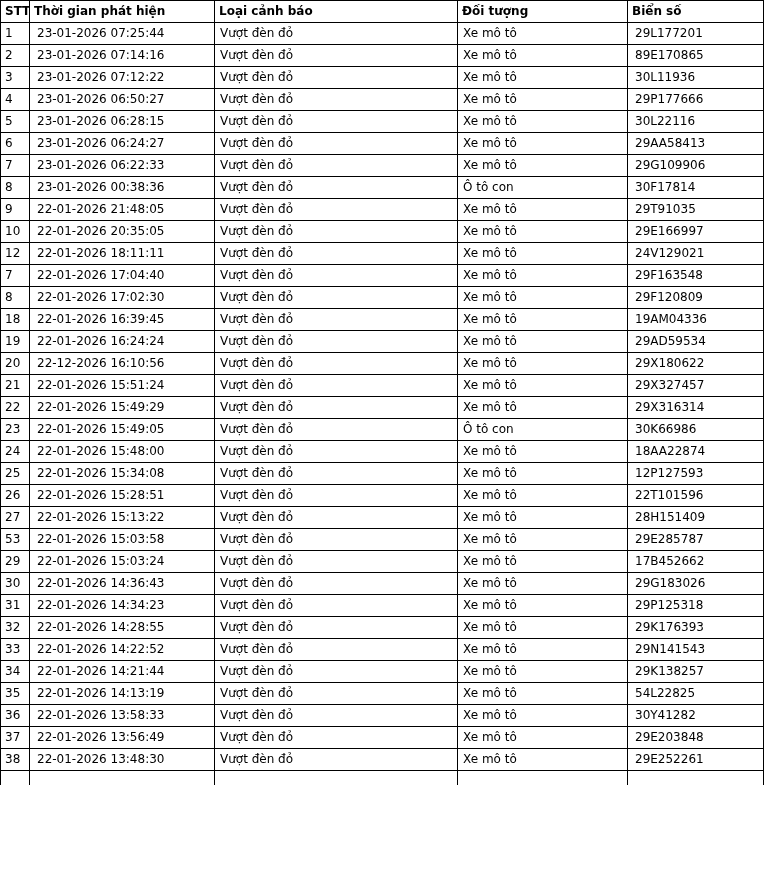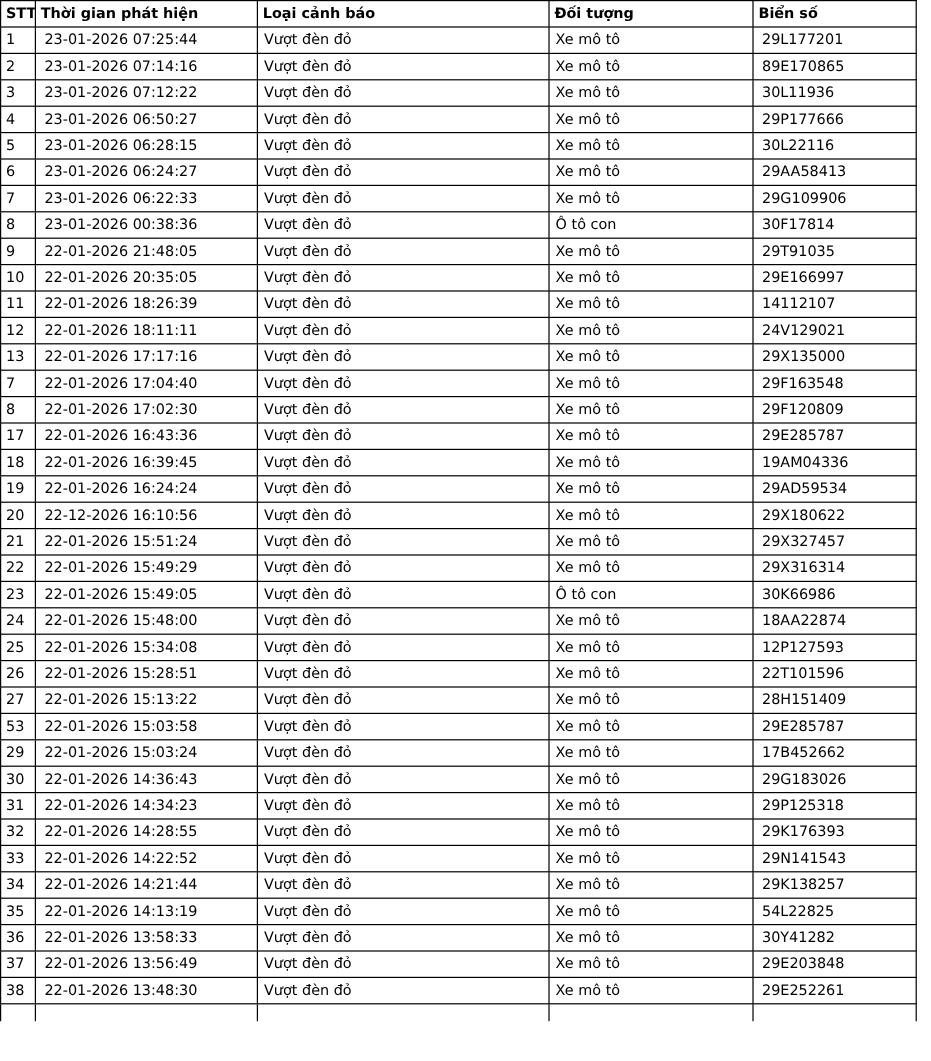--- a/index.html
+++ b/index.html
@@ -155,60 +155,39 @@
           <td class="plate">29T91035</td>
         </tr>
         <tr>
           <td class="stt">10</td>
           <td class="time">22-01-2026 20:35:05</td>
           <td class="type">Vượt đèn đỏ</td>
           <td class="obj">Xe mô tô</td>
           <td class="plate">29E166997</td>
         </tr>
         <tr>
-          <td class="stt">11</td>
-          <td class="time">22-01-2026 18:26:39</td>
-          <td class="type">Vượt đèn đỏ</td>
-          <td class="obj">Xe mô tô</td>
-          <td class="plate">14112107</td>
-        </tr>
-        <tr>
           <td class="stt">12</td>
           <td class="time">22-01-2026 18:11:11</td>
           <td class="type">Vượt đèn đỏ</td>
           <td class="obj">Xe mô tô</td>
           <td class="plate">24V129021</td>
         </tr>
         <tr>
-          <td class="stt">13</td>
-          <td class="time">22-01-2026 17:17:16</td>
-          <td class="type">Vượt đèn đỏ</td>
-          <td class="obj">Xe mô tô</td>
-          <td class="plate">29X135000</td>
-        </tr>
-        <tr>
           <td class="stt">7</td>
           <td class="time">22-01-2026 17:04:40</td>
           <td class="type">Vượt đèn đỏ</td>
           <td class="obj">Xe mô tô</td>
           <td class="plate">29F163548</td>
         </tr>
         <tr>
           <td class="stt">8</td>
           <td class="time">22-01-2026 17:02:30</td>
           <td class="type">Vượt đèn đỏ</td>
           <td class="obj">Xe mô tô</td>
           <td class="plate">29F120809</td>
-        </tr>
-        <tr>
-          <td class="stt">17</td>
-          <td class="time">22-01-2026 16:43:36</td>
-          <td class="type">Vượt đèn đỏ</td>
-          <td class="obj">Xe mô tô</td>
-          <td class="plate">29E285787</td>
         </tr>
         <tr>
           <td class="stt">18</td>
           <td class="time">22-01-2026 16:39:45</td>
           <td class="type">Vượt đèn đỏ</td>
           <td class="obj">Xe mô tô</td>
           <td class="plate">19AM04336</td>
         </tr>
         <tr>
           <td class="stt">19</td>

